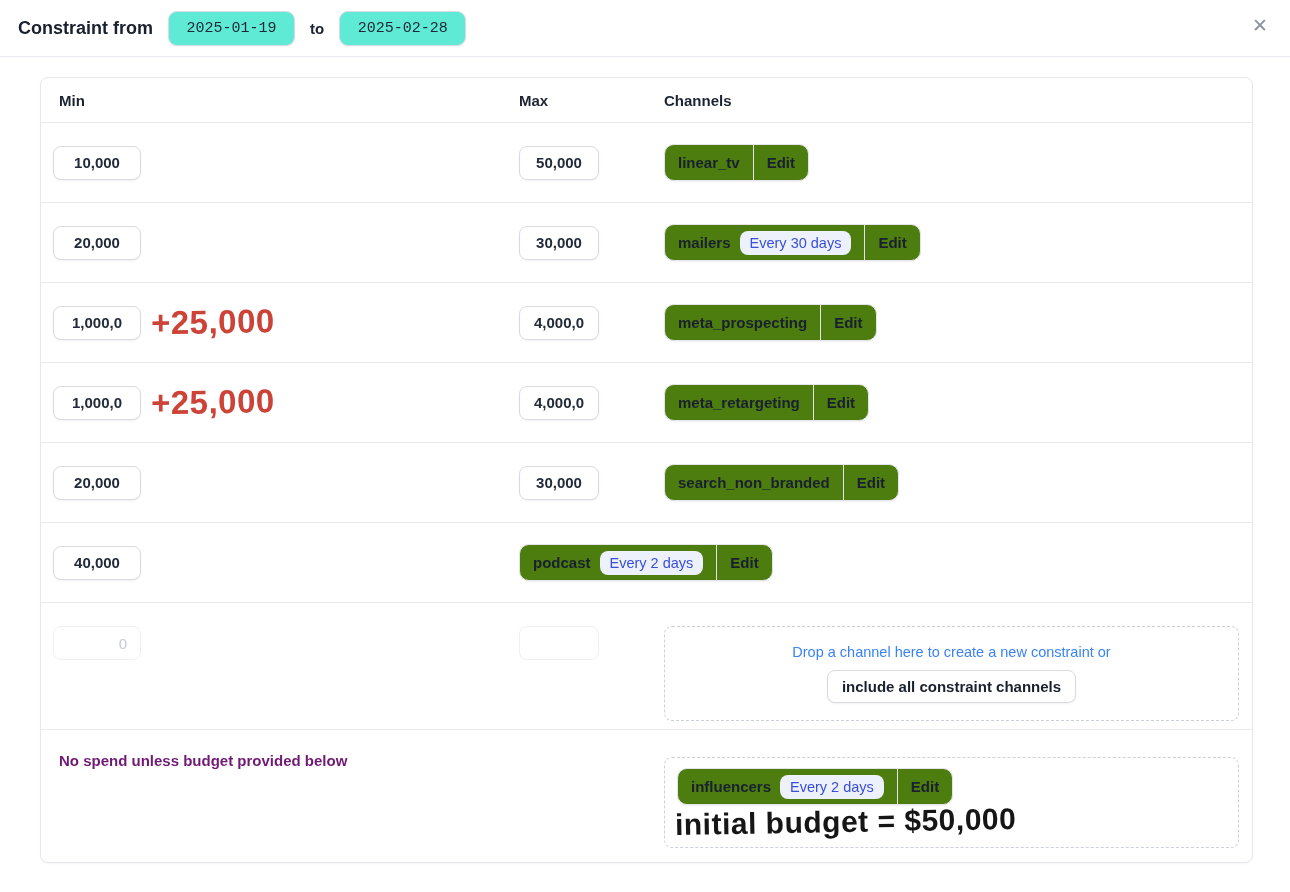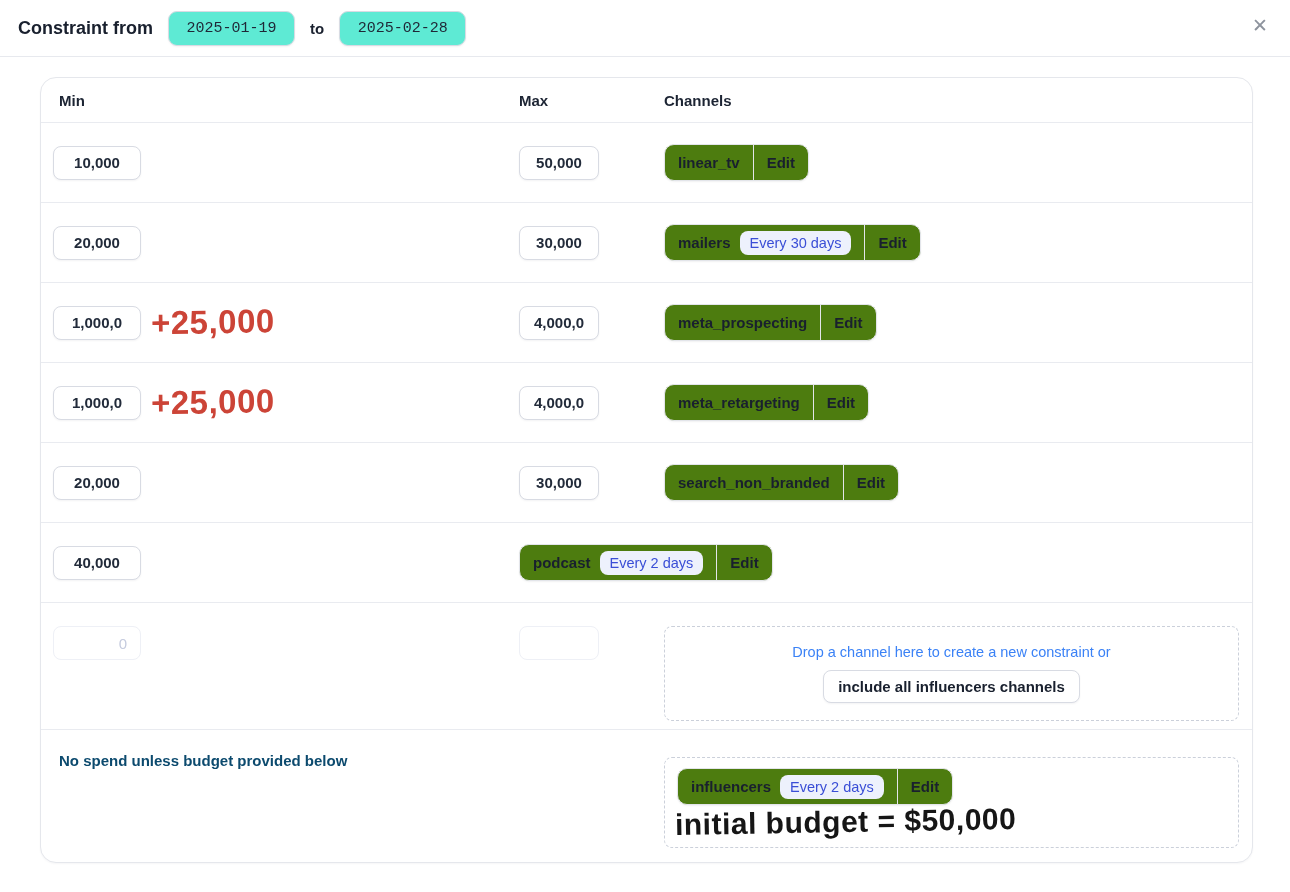--- a/index.html
+++ b/index.html
@@ -14,21 +14,21 @@
     font-weight:500; color:#1f2736; border:1px solid #d8dbe3; border-radius:9px;
     background:#5eead4; box-shadow:0 1px 2px rgba(16,24,40,.05);
     font-family:Liberation Mono, monospace; outline:none; }
   .to-label { font-weight:700; font-size:15px; color:#19202e; }
   .close-btn { position:absolute; right:16px; top:12px; width:28px; height:28px;
     background:none; border:none; font-size:19px; line-height:28px;
     color:#8d939d; cursor:pointer; font-family:inherit; }
 
   
   .card { position:relative; margin:20px 37px 0 40px; border:1px solid #e5e7ec;
-    border-radius:16px; background:#fff; box-shadow:0 1px 2px rgba(16,24,40,.04); }
+    border-radius:8px; background:#fff; box-shadow:0 1px 2px rgba(16,24,40,.04); }
   .grid { display:grid; grid-template-columns:478px 145px 1fr; align-items:center; }
   .thead { height:44px; font-weight:700; font-size:15px; color:#1c2433; }
   .thead .col-min { padding-left:18px; }
   .crow { min-height:80px; border-top:1px solid #e9ebf0; }
   .cell-min { position:relative; padding-left:12px; display:flex; align-items:center; }
   .cell-max { display:flex; align-items:center; }
   .cell-chan { display:flex; align-items:center; padding-right:13px; }
 
   .num-input { width:88px; height:34px; border:1px solid #d8dbe3; border-radius:8px;
     background:#fff; text-align:center; font-size:15px; font-weight:600;
@@ -60,21 +60,21 @@
     border-radius:8px; display:flex; flex-direction:column; align-items:center;
     justify-content:center; gap:10px; }
   .drop-text { font-size:14.5px; color:#3b82f6; }
   .include-btn { border:1px solid #d8dbe3; border-radius:8px; background:#fff;
     padding:7px 14px; font-weight:700; font-size:15px; color:#19202e;
     box-shadow:0 1px 2px rgba(16,24,40,.05); cursor:pointer; font-family:inherit; }
 
   
   .nospend-row { height:133px; align-items:start; }
   .nospend-row .cell-min { padding-top:22px; padding-left:18px; align-items:flex-start; }
-  .nospend-label { font-weight:700; font-size:15px; color:#0c4a6e; }
+  .nospend-label { font-weight:700; font-size:15px; color:#701a75; }
   .nospend-box { position:relative; margin-top:27px; width:100%; height:91px;
     border:1.5px dashed #cbd0da; border-radius:8px; padding:10px 0 0 12px;
     overflow:visible; }
   .annotation.black { position:absolute; left:10px; top:47px;
     transform:rotate(-1deg); font-size:30px; font-weight:700; letter-spacing:.5px;
     color:#161616; }
 </style>
 </head>
 <body>
 
@@ -201,21 +201,21 @@
   <div class="grid crow new-row" id="new-row">
     <div class="cell-min">
       <input class="num-input ghost" value="0" style="">
     </div>
     <div class="cell-max">
       <input class="num-input max ghost" style="">
     </div>
     <div class="cell-chan">
       <div class="dropzone">
         <div class="drop-text">Drop a channel here to create a new constraint or</div>
-        <button class="include-btn">include all influencers channels</button>
+        <button class="include-btn">include all constraint channels</button>
       </div>
     </div>
   </div>
 
   <div class="grid crow nospend-row">
     <div class="cell-min" style="grid-column:1 / span 2;">
       <div class="nospend-label">No spend unless budget provided below</div>
     </div>
     <div class="cell-chan" style="grid-column:3;">
       <div class="nospend-box">

